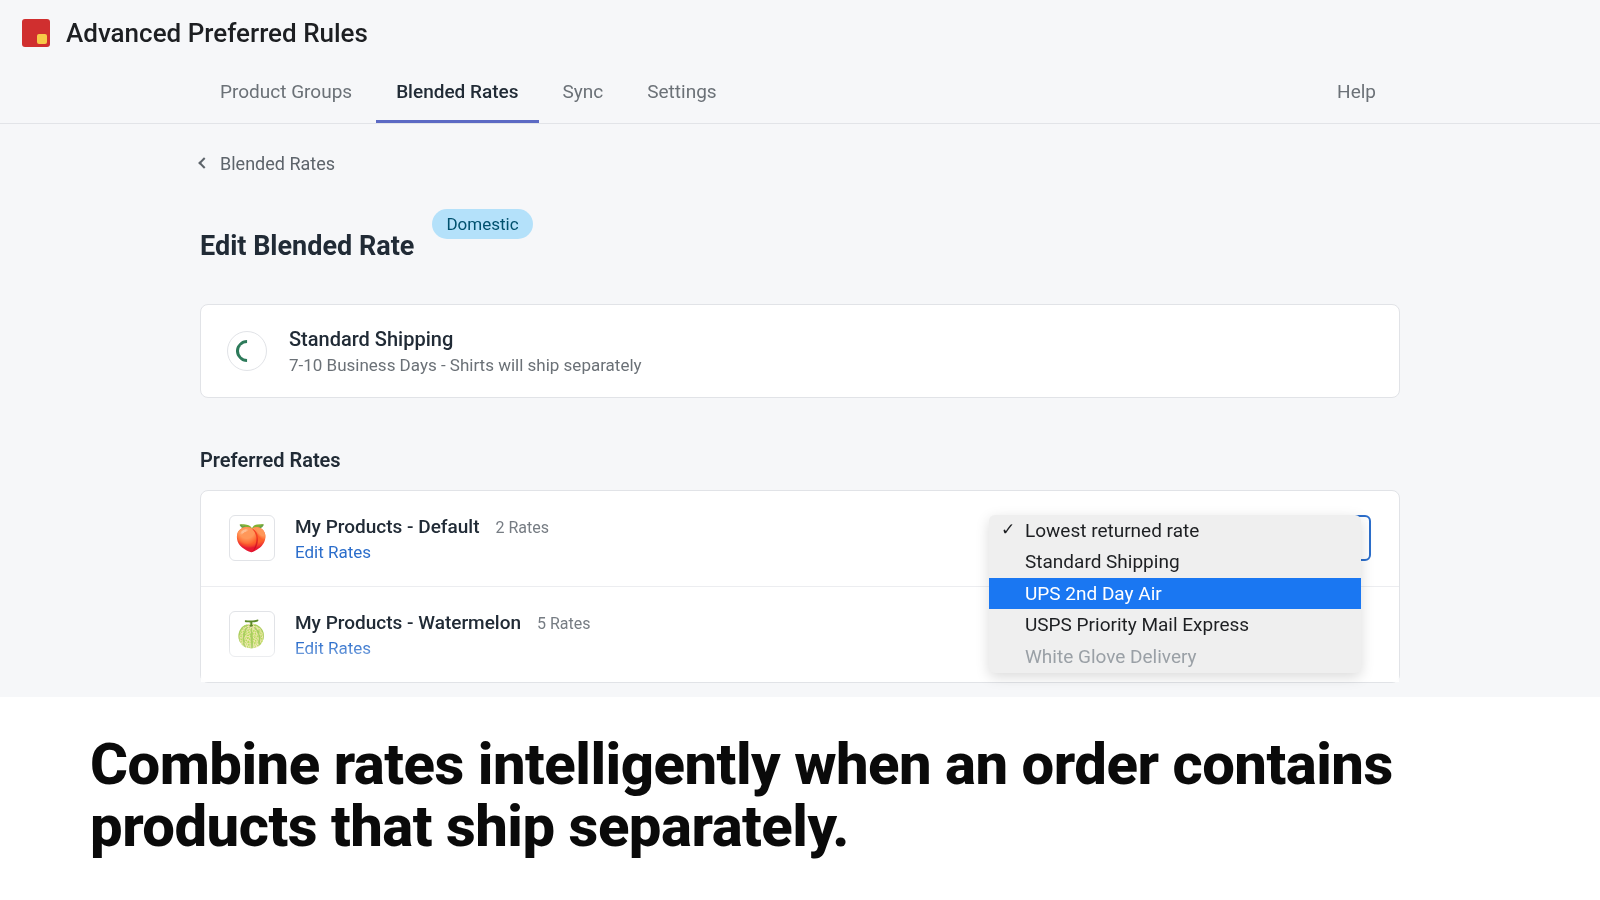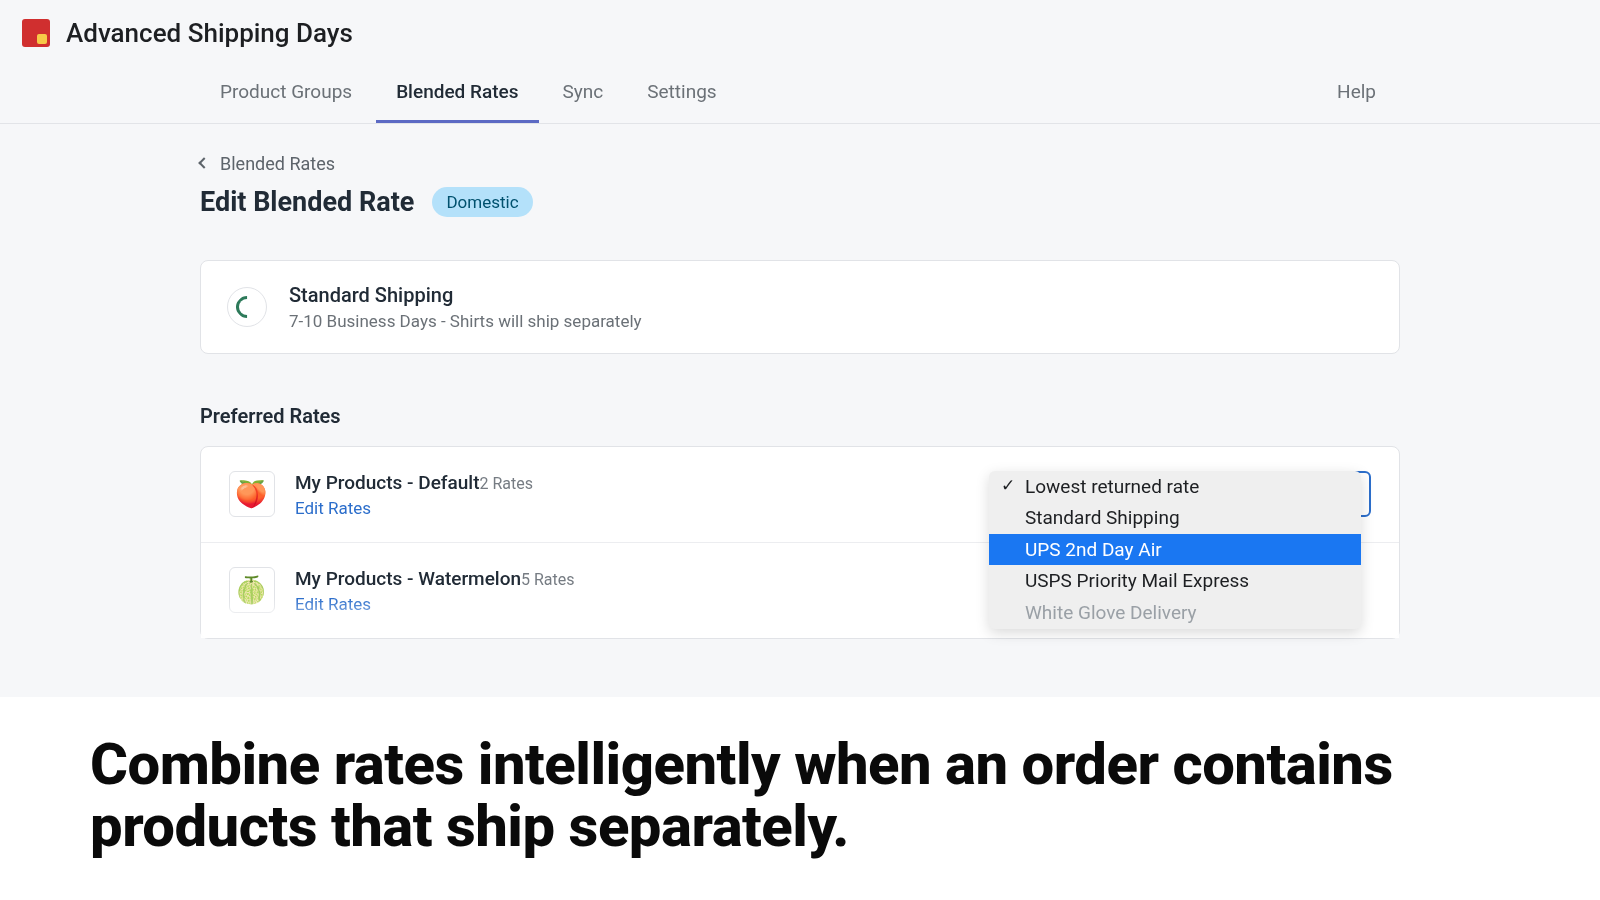--- a/index.html
+++ b/index.html
@@ -84,20 +84,21 @@
   .page-title-row {
     display: flex;
     align-items: center;
     margin-top: 12px;
     margin-bottom: 42px;
   }
   .page-title {
     font-size: 27px;
     font-weight: 700;
     margin-right: 18px;
+    margin-top: 44px;
   }
   .badge {
     background: #b4e1fa;
     color: #00516e;
     padding: 5px 14px;
     border-radius: 16px;
     font-size: 17px;
   }
   .card {
     background: #fff;
@@ -172,21 +173,21 @@
     border-radius: 6px;
     margin-right: 20px;
     display: flex;
     align-items: center;
     justify-content: center;
     font-size: 26px;
   }
   .prod-title-row {
     display: flex;
     align-items: baseline;
-    gap: 0;
+    gap: 16px;
   }
   .prod-title {
     font-size: 19px;
     font-weight: 500;
   }
   .rate-count {
     font-size: 16px;
     color: #767c83;
     text-align: center;
   }
@@ -261,21 +262,21 @@
     line-height: 1.08;
     letter-spacing: -0.5px;
     color: #0a0a0a;
   }
 </style>
 </head>
 <body>
 
 <div class="topbar">
   <div class="app-icon"></div>
-  <div class="app-title">Advanced Shipping Days</div>
+  <div class="app-title">Advanced Preferred Rules</div>
 </div>
 
 <div class="tabsbar">
   <div class="tab">Product Groups</div>
   <div class="tab active">Blended Rates</div>
   <div class="tab">Sync</div>
   <div class="tab">Settings</div>
   <div class="tab help">Help</div>
 </div>
 

